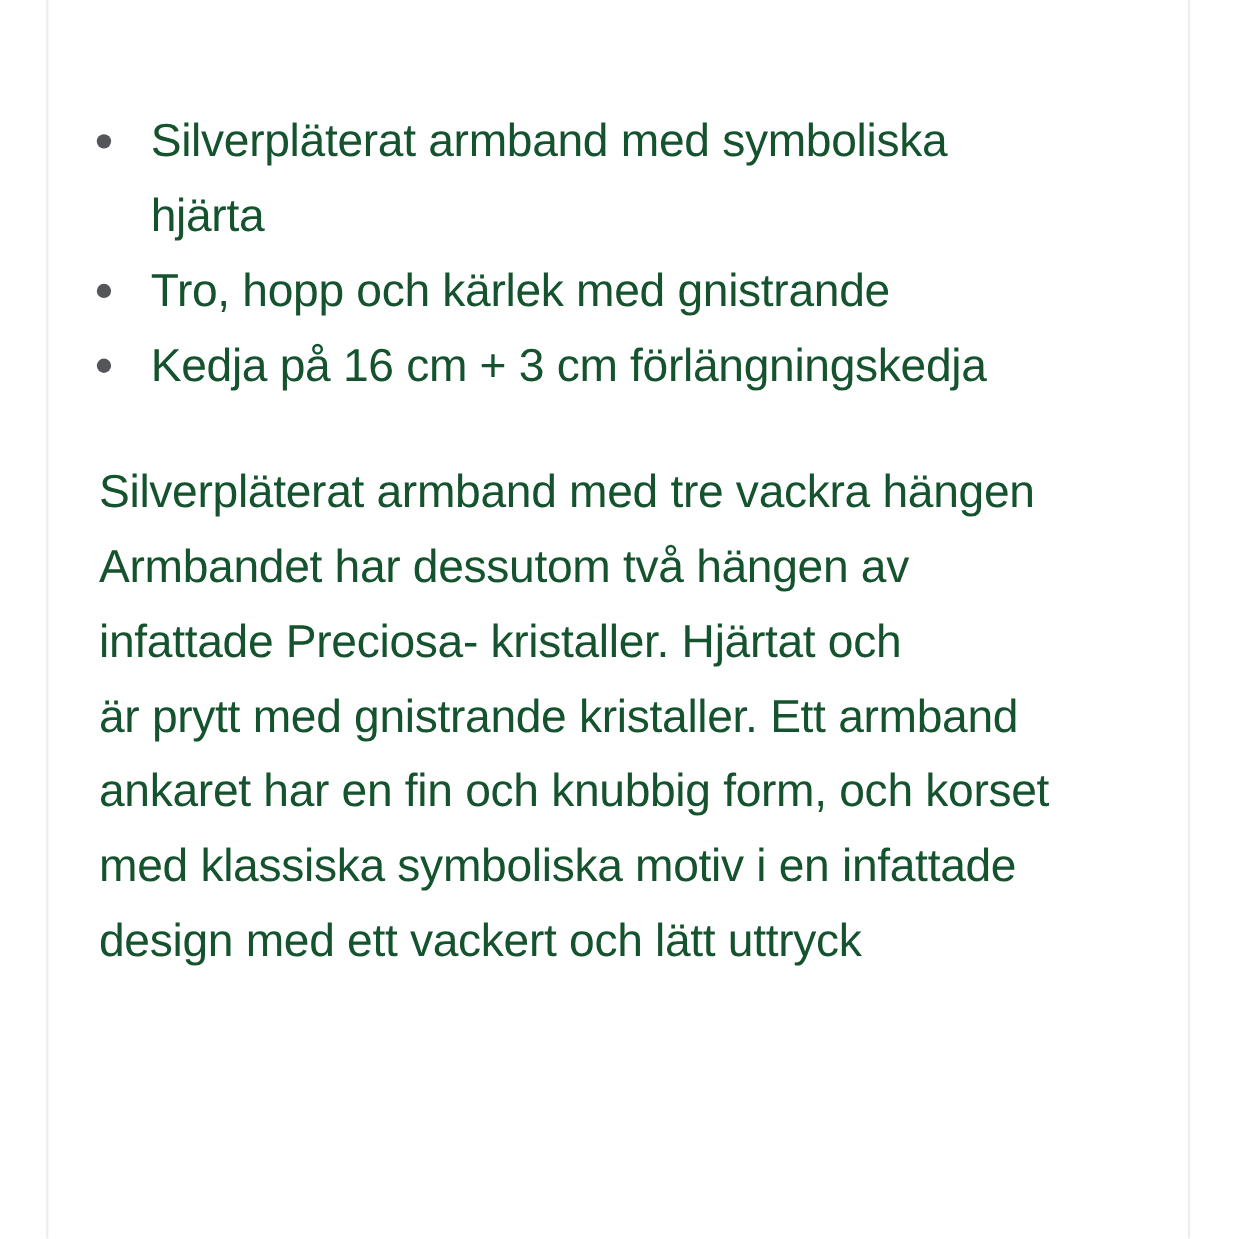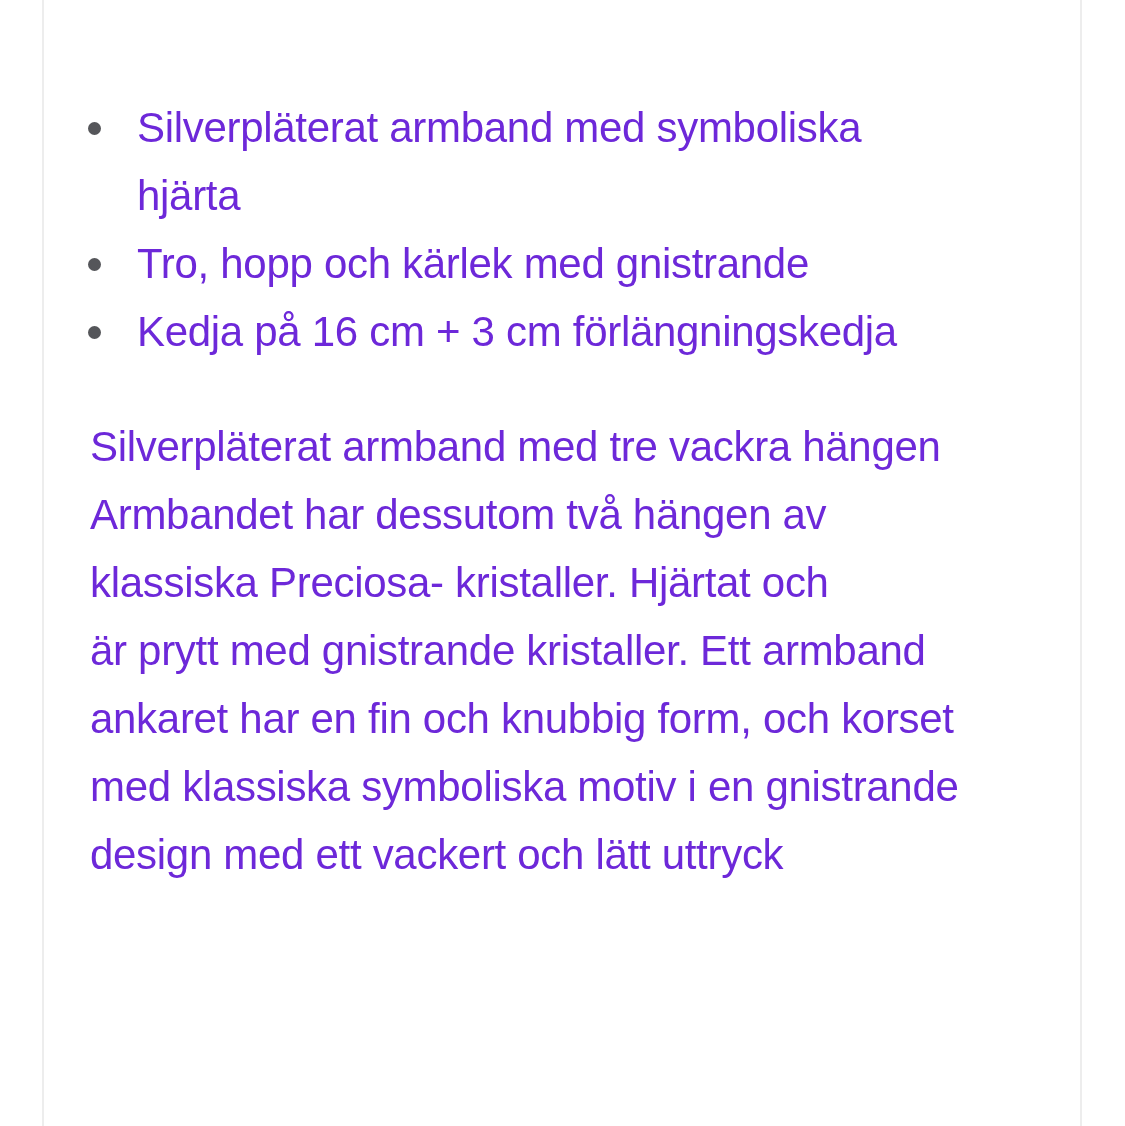--- a/index.html
+++ b/index.html
@@ -27,21 +27,21 @@
     top: 0;
     width: 25px;
     height: 7px;
     background: #fafafa;
   }
   .text-line {
     white-space: nowrap;
     font-size: 42px;
     line-height: 68px;
     letter-spacing: -0.3px;
-    color: #6d28d9;
+    color: #14532d;
   }
   .feature-list {
     list-style: none;
     margin-top: 94px;
   }
   .feature-item {
     position: relative;
     padding-left: 93px;
   }
   .feature-item .bullet-dot {
@@ -75,19 +75,19 @@
         <div class="text-line">Tro, hopp och kärlek med gnistrande</div>
       </li>
       <li class="feature-item">
         <span class="bullet-dot"></span>
         <div class="text-line">Kedja på 16 cm + 3 cm förlängningskedja</div>
       </li>
     </ul>
   <div class="description" id="description-paragraph">
       <div class="text-line">Silverpläterat armband med tre vackra hängen</div>
       <div class="text-line">Armbandet har dessutom två hängen av</div>
-      <div class="text-line">klassiska Preciosa- kristaller. Hjärtat och</div>
+      <div class="text-line">infattade Preciosa- kristaller. Hjärtat och</div>
       <div class="text-line">är prytt med gnistrande kristaller. Ett armband</div>
       <div class="text-line">ankaret har en fin och knubbig form, och korset</div>
-      <div class="text-line">med klassiska symboliska motiv i en gnistrande</div>
+      <div class="text-line">med klassiska symboliska motiv i en infattade</div>
       <div class="text-line">design med ett vackert och lätt uttryck</div>
     </div>
 </div>
 
 </body></html>

